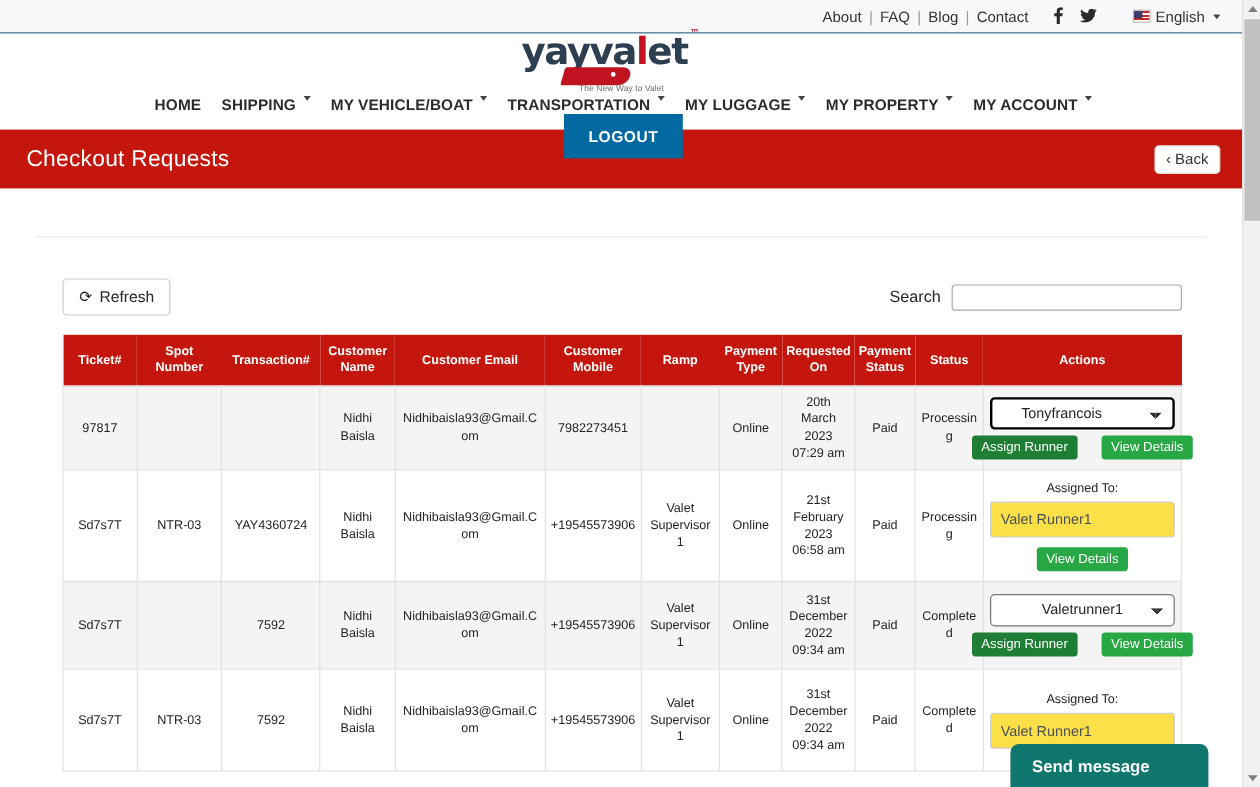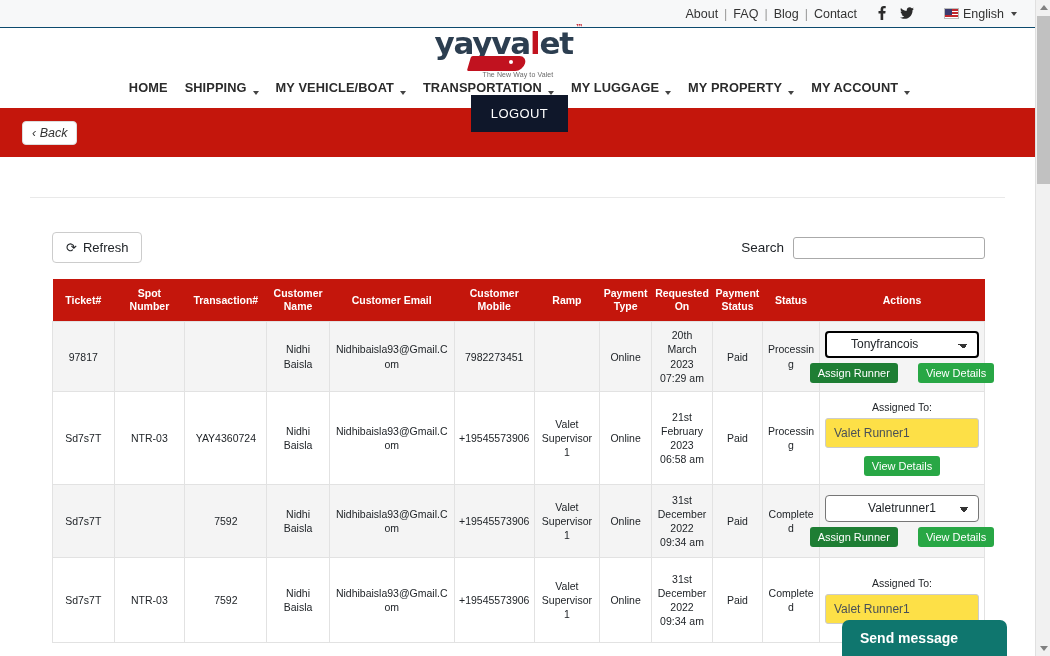--- a/index.html
+++ b/index.html
@@ -158,30 +158,30 @@
     align-items: center;
     justify-content: center;
     gap: 17px;
     font-size: 12.8px;
     font-weight: bold;
     color: #2b2b2b;
     letter-spacing: 0.1px;
   }
   .nav-item {
     display: inline-flex;
-    align-items: flex-end;
+    align-items: flex-start;
     gap: 3px;
     white-space: nowrap;
     cursor: pointer;
   }
   .logout-btn {
-    background: #0f172a;
+    background: #0369a1;
     color: #fff;
     font-size: 13px;
-    font-weight: normal;
+    font-weight: bold;
     letter-spacing: 0.4px;
     padding: 11px 20px;
     border: none;
     cursor: pointer;
     font-family: "Liberation Sans", sans-serif;
   }
 
   
   .titleband {
     background: #c4160c;
@@ -199,21 +199,20 @@
   }
   .back-btn {
     background: #fff;
     color: #333;
     border: 1px solid #ddd;
     border-radius: 4px;
     font-size: 12.5px;
     padding: 4px 9px;
     cursor: pointer;
     font-family: "Liberation Sans", sans-serif;
-    font-style: italic;
   }
 
   
   .content { padding: 0 22px; }
   .divider-strip {
     height: 1px;
     background: #e9e9e9;
     margin: 40px 8px 0 8px;
   }
 
@@ -498,20 +497,21 @@
         <span class="nav-item">
           <span>MY ACCOUNT</span>
           <span class="caret-sm"></span>
         </span>
       </nav>
 
       <button class="logout-btn">LOGOUT</button>
     </div>
 
     <div class="titleband">
+      <h1>Checkout Requests</h1>
       <button class="back-btn">‹ Back</button>
     </div>
 
     <div class="content">
       <div class="divider-strip"></div>
 
       <div class="toolbar">
         <button class="refresh-btn">
           <span>⟳</span>
           <span>Refresh</span>

